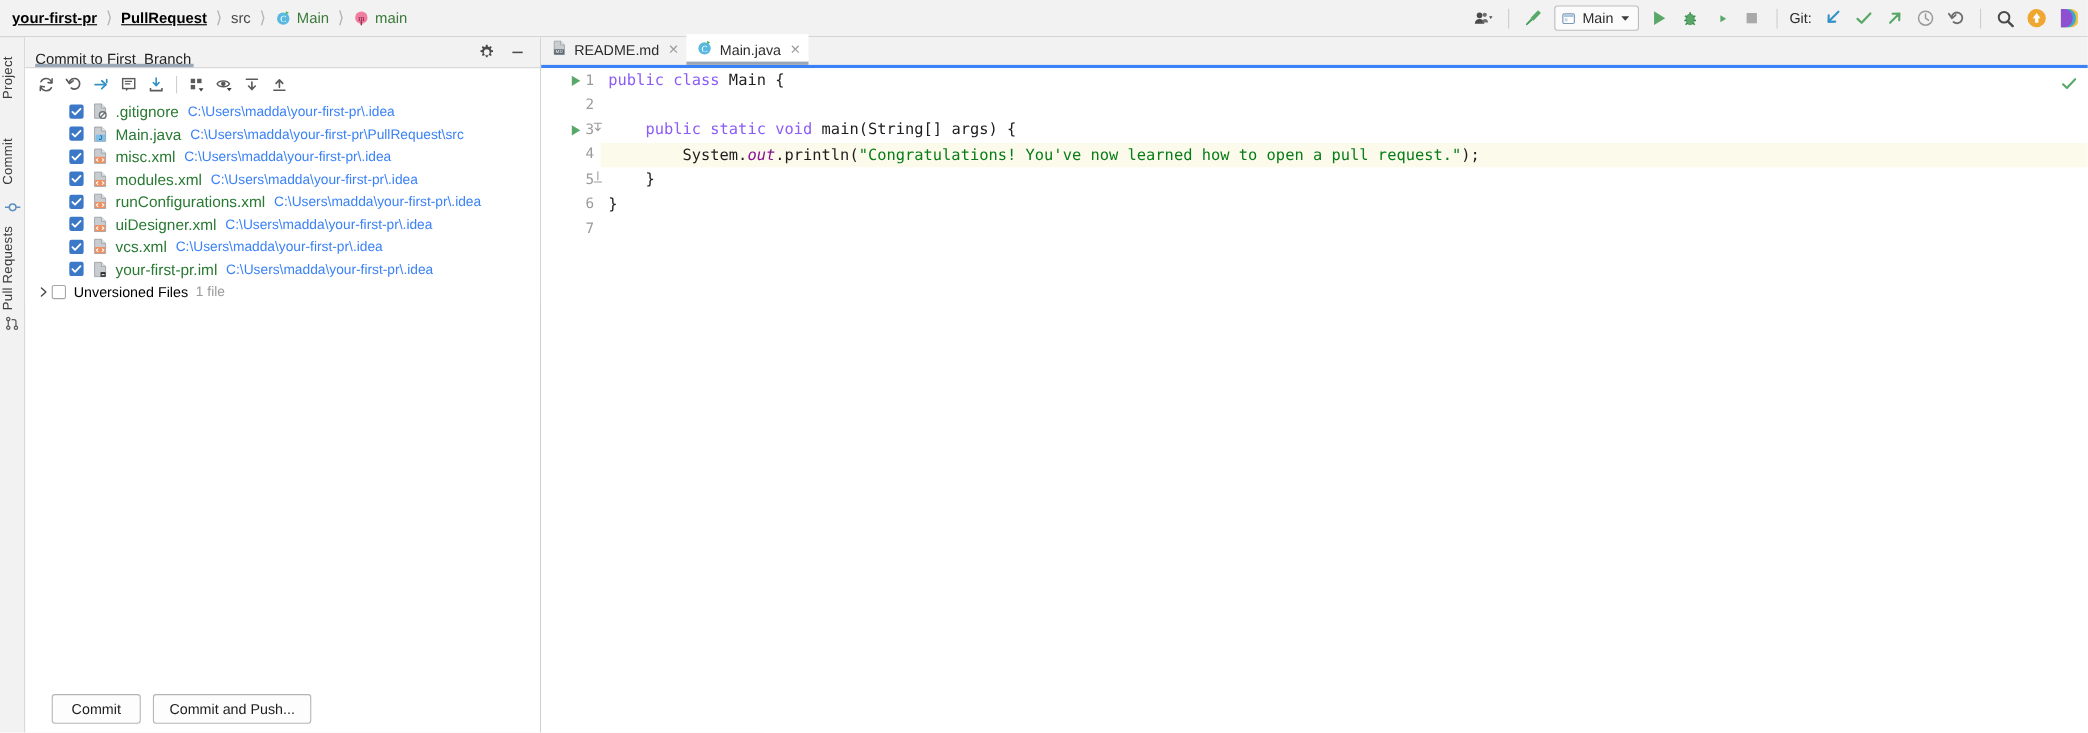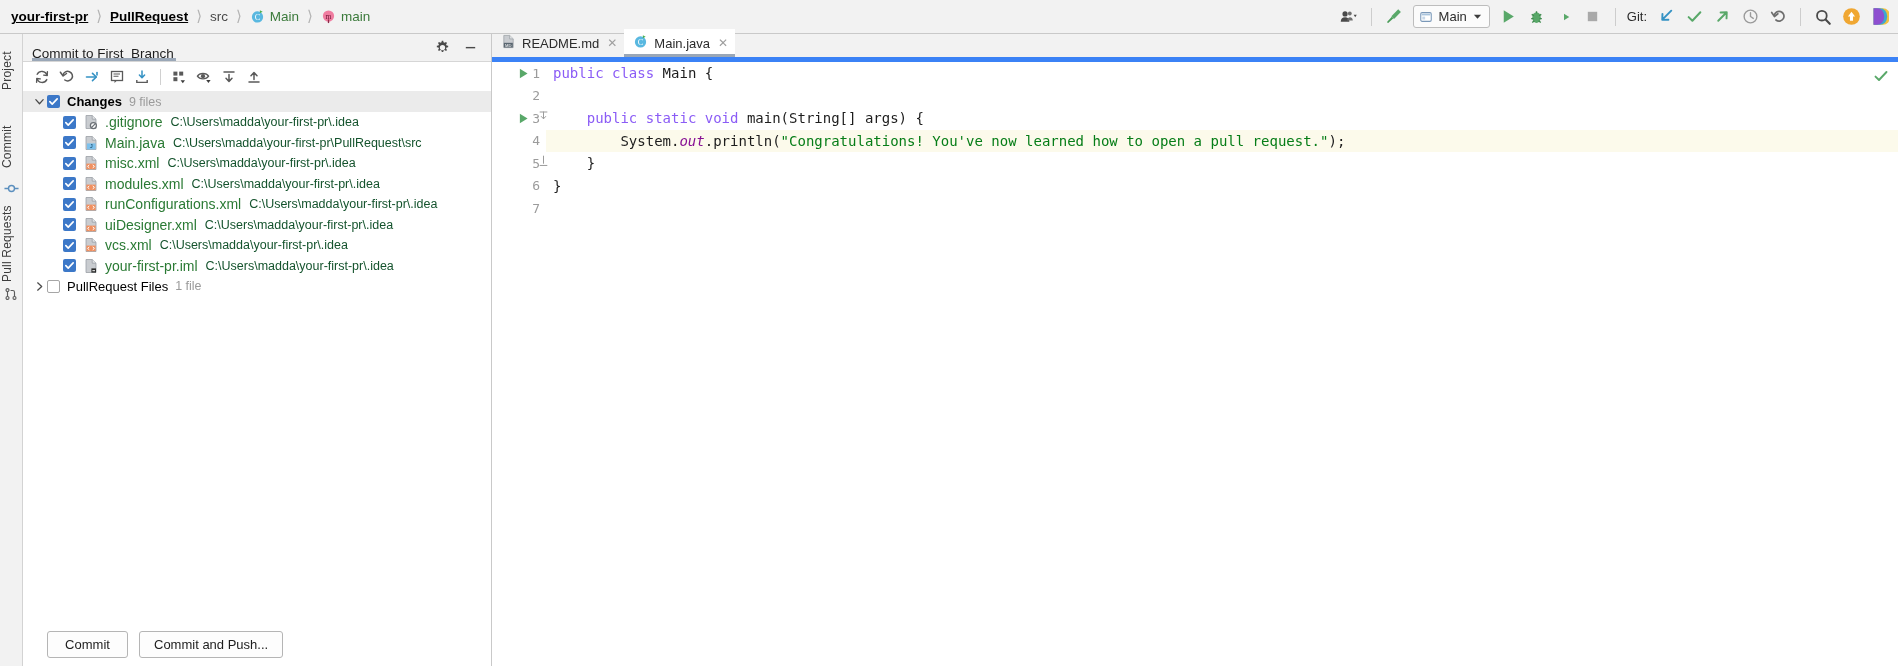--- a/index.html
+++ b/index.html
@@ -110,21 +110,21 @@
     display: inline-flex; align-items: center; justify-content: center;
     flex: none; margin-right: 7px;
   }
   .cbx.off { background: #fff; border: 1px solid #a6a6a6; }
   .cbx svg { display: block; }
   .grp-label { font-weight: bold; color: #000; font-size: 13px; }
   .grp-count { color: #9b9b9b; font-weight: normal; margin-left: 7px; font-size: 12.5px; }
   .findent { width: 32px; flex: none; }
   .fico { width: 16px; height: 16px; margin-right: 6px; flex: none; }
   .fname { color: #2a7a34; font-size: 14px; }
-  .fpath { color: #14532d; font-size: 12.5px; margin-left: 8px; }
+  .fpath { color: #3b82f6; font-size: 12.5px; margin-left: 8px; }
 
   
   .amendbar {
     position: absolute; left: 0; right: 0; top: 331px; height: 28px;
     display: flex; align-items: center; padding-left: 27px; gap: 9px;
   }
   .amend-cb { width: 13px; height: 13px; border: 1px solid #a0a0a0; background: #fff; border-radius: 2px; }
   .amend-label { font-size: 13px; color: #1d1d1d; }
   .added-count { margin-left: auto; margin-right: 14px; color: #3a7a3a; font-size: 13px; }
 
@@ -138,21 +138,21 @@
   .btn {
     height: 27px; min-width: 81px; padding: 0 14px; border: 1px solid #b5b5b5;
     border-radius: 3px; background: #fdfdfd; font-size: 13px; color: #1d1d1d;
     display: inline-flex; align-items: center; justify-content: center;
   }
 
   
   .editor { position: absolute; top: 34px; left: 492px; right: 0; bottom: 0; background: #fff; }
   .tabsbar {
     height: 28px; background: #f2f2f2; display: flex; align-items: flex-end;
-    border-bottom: 5px solid #3b82f6;
+    border-bottom: 3px solid #3b82f6;
   }
   .etab {
     height: 28px; display: flex; align-items: center; gap: 6px; padding: 0 7px 0 9px;
     font-size: 13px; color: #2b2b2b; position: relative;
   }
   .etab.active { background: #ffffff; }
   .etab.active::after {
     content: ""; position: absolute; left: 0; right: 0; bottom: 0; height: 3px; background: #9aa7b7;
   }
   .etab .x { color: #9e9e9e; font-size: 12px; margin-left: 2px; }
@@ -429,34 +429,20 @@
       <span class="tb">
         <svg width="16" height="16" viewBox="0 0 16 16">
           <path d="M3 13 H13" stroke="#5a5a5a" stroke-width="1.5" stroke-linecap="round"></path>
           <path d="M8 10.4 V4 M5 6.8 L8 3.6 L11 6.8" stroke="#5a5a5a" stroke-width="1.5" fill="none" stroke-linecap="round" stroke-linejoin="round"></path>
         </svg>
       </span>
     </div>
 
     <div class="tree">
 
-      <div class="row changes-row">
-        <span class="chev">
-          <svg width="11" height="11" viewBox="0 0 12 12">
-              <path d="M2 4 L6 8.4 L10 4" stroke="#4a4a4a" stroke-width="1.4" fill="none" stroke-linecap="round" stroke-linejoin="round"></path>
-            </svg>
-        </span>
-        <span class="cbx">
-          <svg width="11" height="11" viewBox="0 0 12 12">
-              <path d="M2 6.2 L4.6 8.8 L10 3.2" stroke="#fff" stroke-width="1.8" fill="none" stroke-linecap="round" stroke-linejoin="round"></path>
-            </svg>
-        </span>
-        <span class="grp-label">Changes</span>
-        <span class="grp-count">9 files</span>
-      </div>
 
       <div class="row">
         <span class="findent"></span>
         <span class="cbx">
           <svg width="11" height="11" viewBox="0 0 12 12">
               <path d="M2 6.2 L4.6 8.8 L10 3.2" stroke="#fff" stroke-width="1.8" fill="none" stroke-linecap="round" stroke-linejoin="round"></path>
             </svg>
         </span>
         <span class="fico">
           <svg width="16" height="16" viewBox="0 0 16 16">
@@ -604,21 +590,21 @@
         <span class="fpath">C:\Users\madda\your-first-pr\.idea</span>
       </div>
 
       <div class="row">
         <span class="chev">
           <svg width="11" height="11" viewBox="0 0 12 12">
               <path d="M4 2 L8.4 6 L4 10" stroke="#4a4a4a" stroke-width="1.4" fill="none" stroke-linecap="round" stroke-linejoin="round"></path>
             </svg>
         </span>
         <span class="cbx off"></span>
-        <span class="grp-label" style="font-weight:normal;">PullRequest Files</span>
+        <span class="grp-label" style="font-weight:normal;">Unversioned Files</span>
         <span class="grp-count">1 file</span>
       </div>
     </div>
 
 
 
     <div class="btnbar">
       <div class="btn">Commit</div>
       <div class="btn">Commit and Push...</div>
     </div>

